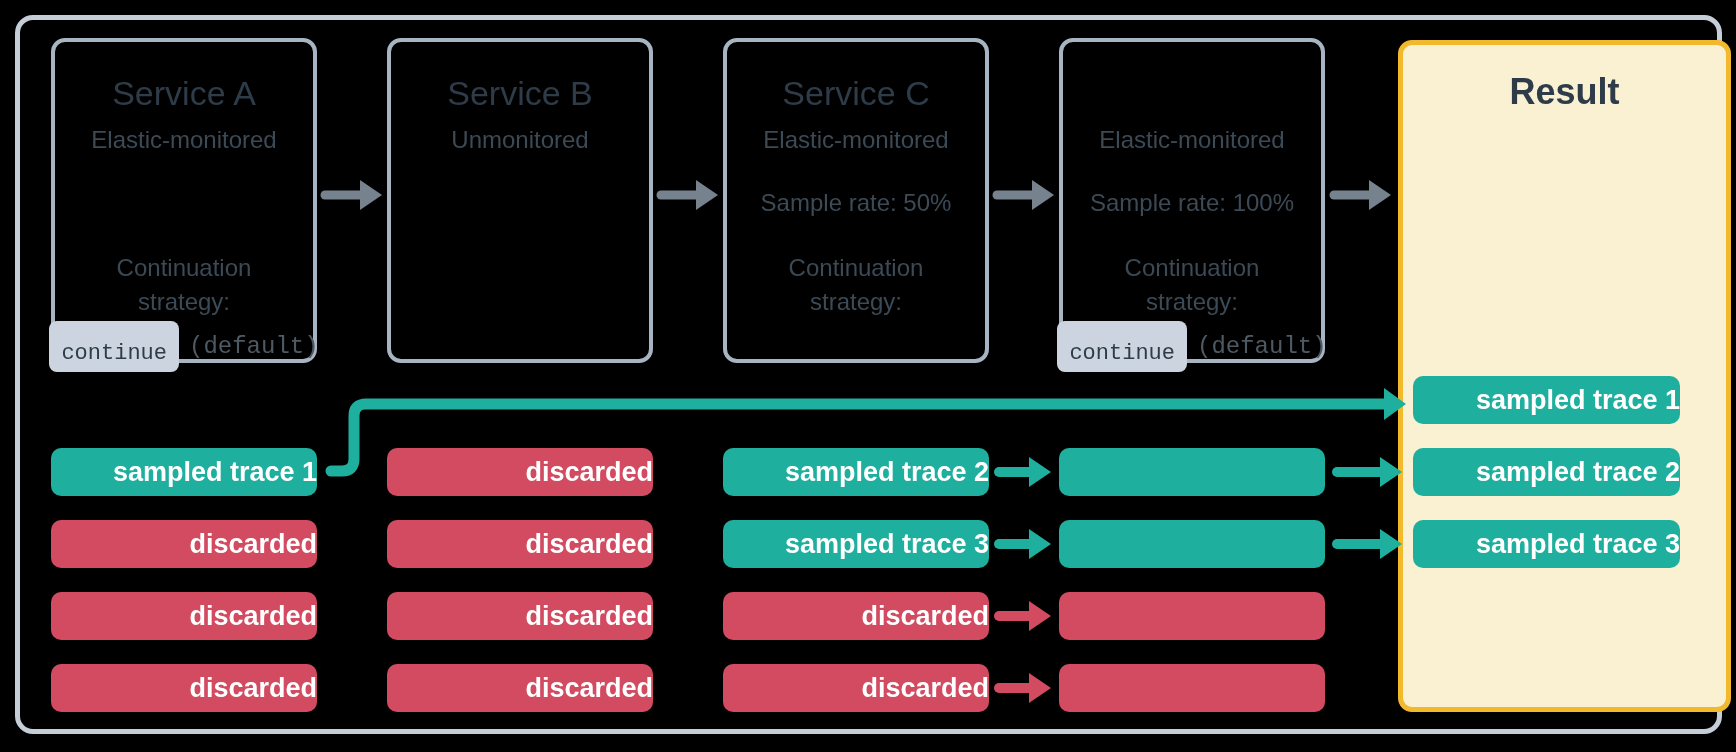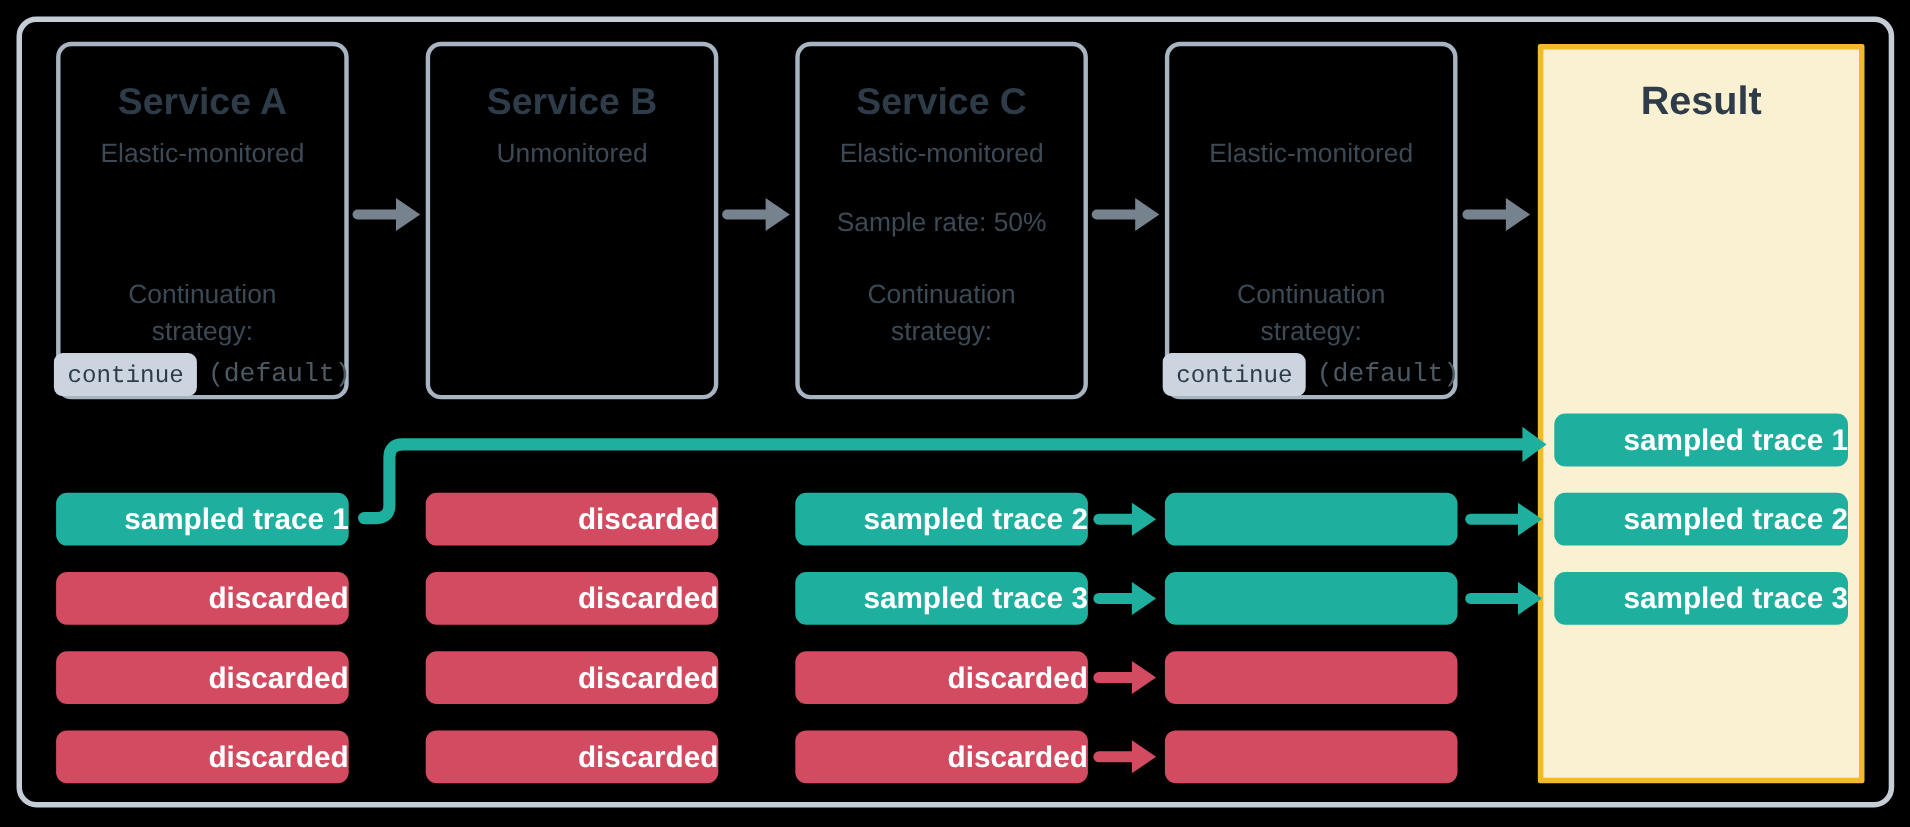--- a/index.html
+++ b/index.html
@@ -5,36 +5,36 @@
   html,body{margin:0;padding:0;background:#000;}
   .canvas{position:relative;width:1736px;height:752px;background:var(--background);
           font-family:"Liberation Sans",sans-serif;overflow:hidden;}
   .outer{position:absolute;left:15px;top:15px;width:1707px;height:719px;
          border:5px solid var(--frame);border-radius:18px;box-sizing:border-box;}
 
   
   .svc{position:absolute;top:38px;width:266px;height:325px;border:4px solid var(--svc-border);
        border-radius:14px;box-sizing:border-box;text-align:center;color:var(--ink);}
   .svc.a{left:51px}.svc.b{left:387px}.svc.c{left:723px}.svc.d{left:1059px}
-  .svc-title{position:absolute;top:31px;left:0;right:0;font-size:34px;font-weight:bold;
+  .svc-title{position:absolute;top:31px;left:0;right:0;font-size:34px;font-weight:normal;
              color:var(--ink-strong);line-height:40px;}
   .svc-sub{position:absolute;top:84px;left:0;right:0;font-size:24px;line-height:28px;}
   .svc-rate{position:absolute;top:147px;left:0;right:0;font-size:24px;line-height:28px;}
   .svc-cont{position:absolute;top:209px;left:0;right:0;font-size:24px;line-height:34px;}
   .cont-label{max-width:180px;margin:0 auto;}
   .chip-row{margin-top:2px;display:flex;justify-content:center;align-items:center;gap:10px;}
   .chip{background:var(--chip-bg);color:var(--ink-strong);font-family:"Liberation Mono",monospace;
-        font-size:22px;line-height:26px;padding:8px 12px 5px;border-radius:8px;white-space:nowrap;}
+        font-size:22px;line-height:26px;padding:20px 12px 5px;border-radius:8px;white-space:nowrap;}
   .default-suffix{color:var(--ink-soft);font-size:24px;font-family:Liberation Mono, monospace;}
   .default-suffix:empty,.svc-rate:empty{display:none;}
 
   
-  .result{position:absolute;left:1398px;top:40px;width:297px;height:672px;
+  .result{position:absolute;left:1398px;top:40px;width:333px;height:672px;
           background:var(--result-bg);border:5px solid var(--result-border);
-          border-radius:2px;box-sizing:border-box;}
+          border-radius:14px;box-sizing:border-box;}
   .result-title{position:absolute;top:26px;left:0;right:0;text-align:center;
                 font-size:36px;font-weight:bold;color:var(--ink-strong);line-height:42px;}
 
   
   .trace{position:absolute;width:266px;height:48px;border-radius:10px;color:var(--white);
          font-size:27px;font-weight:600;display:flex;align-items:center;justify-content:flex-end;
          box-sizing:border-box;}
   .trace.sampled{background:var(--teal);}
   .trace.discarded{background:var(--red);}
   .colA{left:51px}.colB{left:387px}.colC{left:723px}.colD{left:1059px}
@@ -80,20 +80,21 @@
     <div class="svc-title">Service C</div>
     <div class="svc-sub">Elastic-monitored</div>
     <div class="svc-rate">Sample rate: 50%</div>
     <div class="svc-cont">
       <div class="cont-label">Continuation strategy:</div>
     </div>
   </div>
 
   <div class="svc d">
     <div class="svc-sub">Elastic-monitored</div>
+    <div class="svc-rate">Sample rate: 100%</div>
     <div class="svc-cont">
       <div class="cont-label">Continuation strategy:</div>
       <div class="chip-row">
         <span class="chip">continue</span>
         <span class="default-suffix">(default)</span>
       </div>
     </div>
   </div>
 
   <div class="result">

